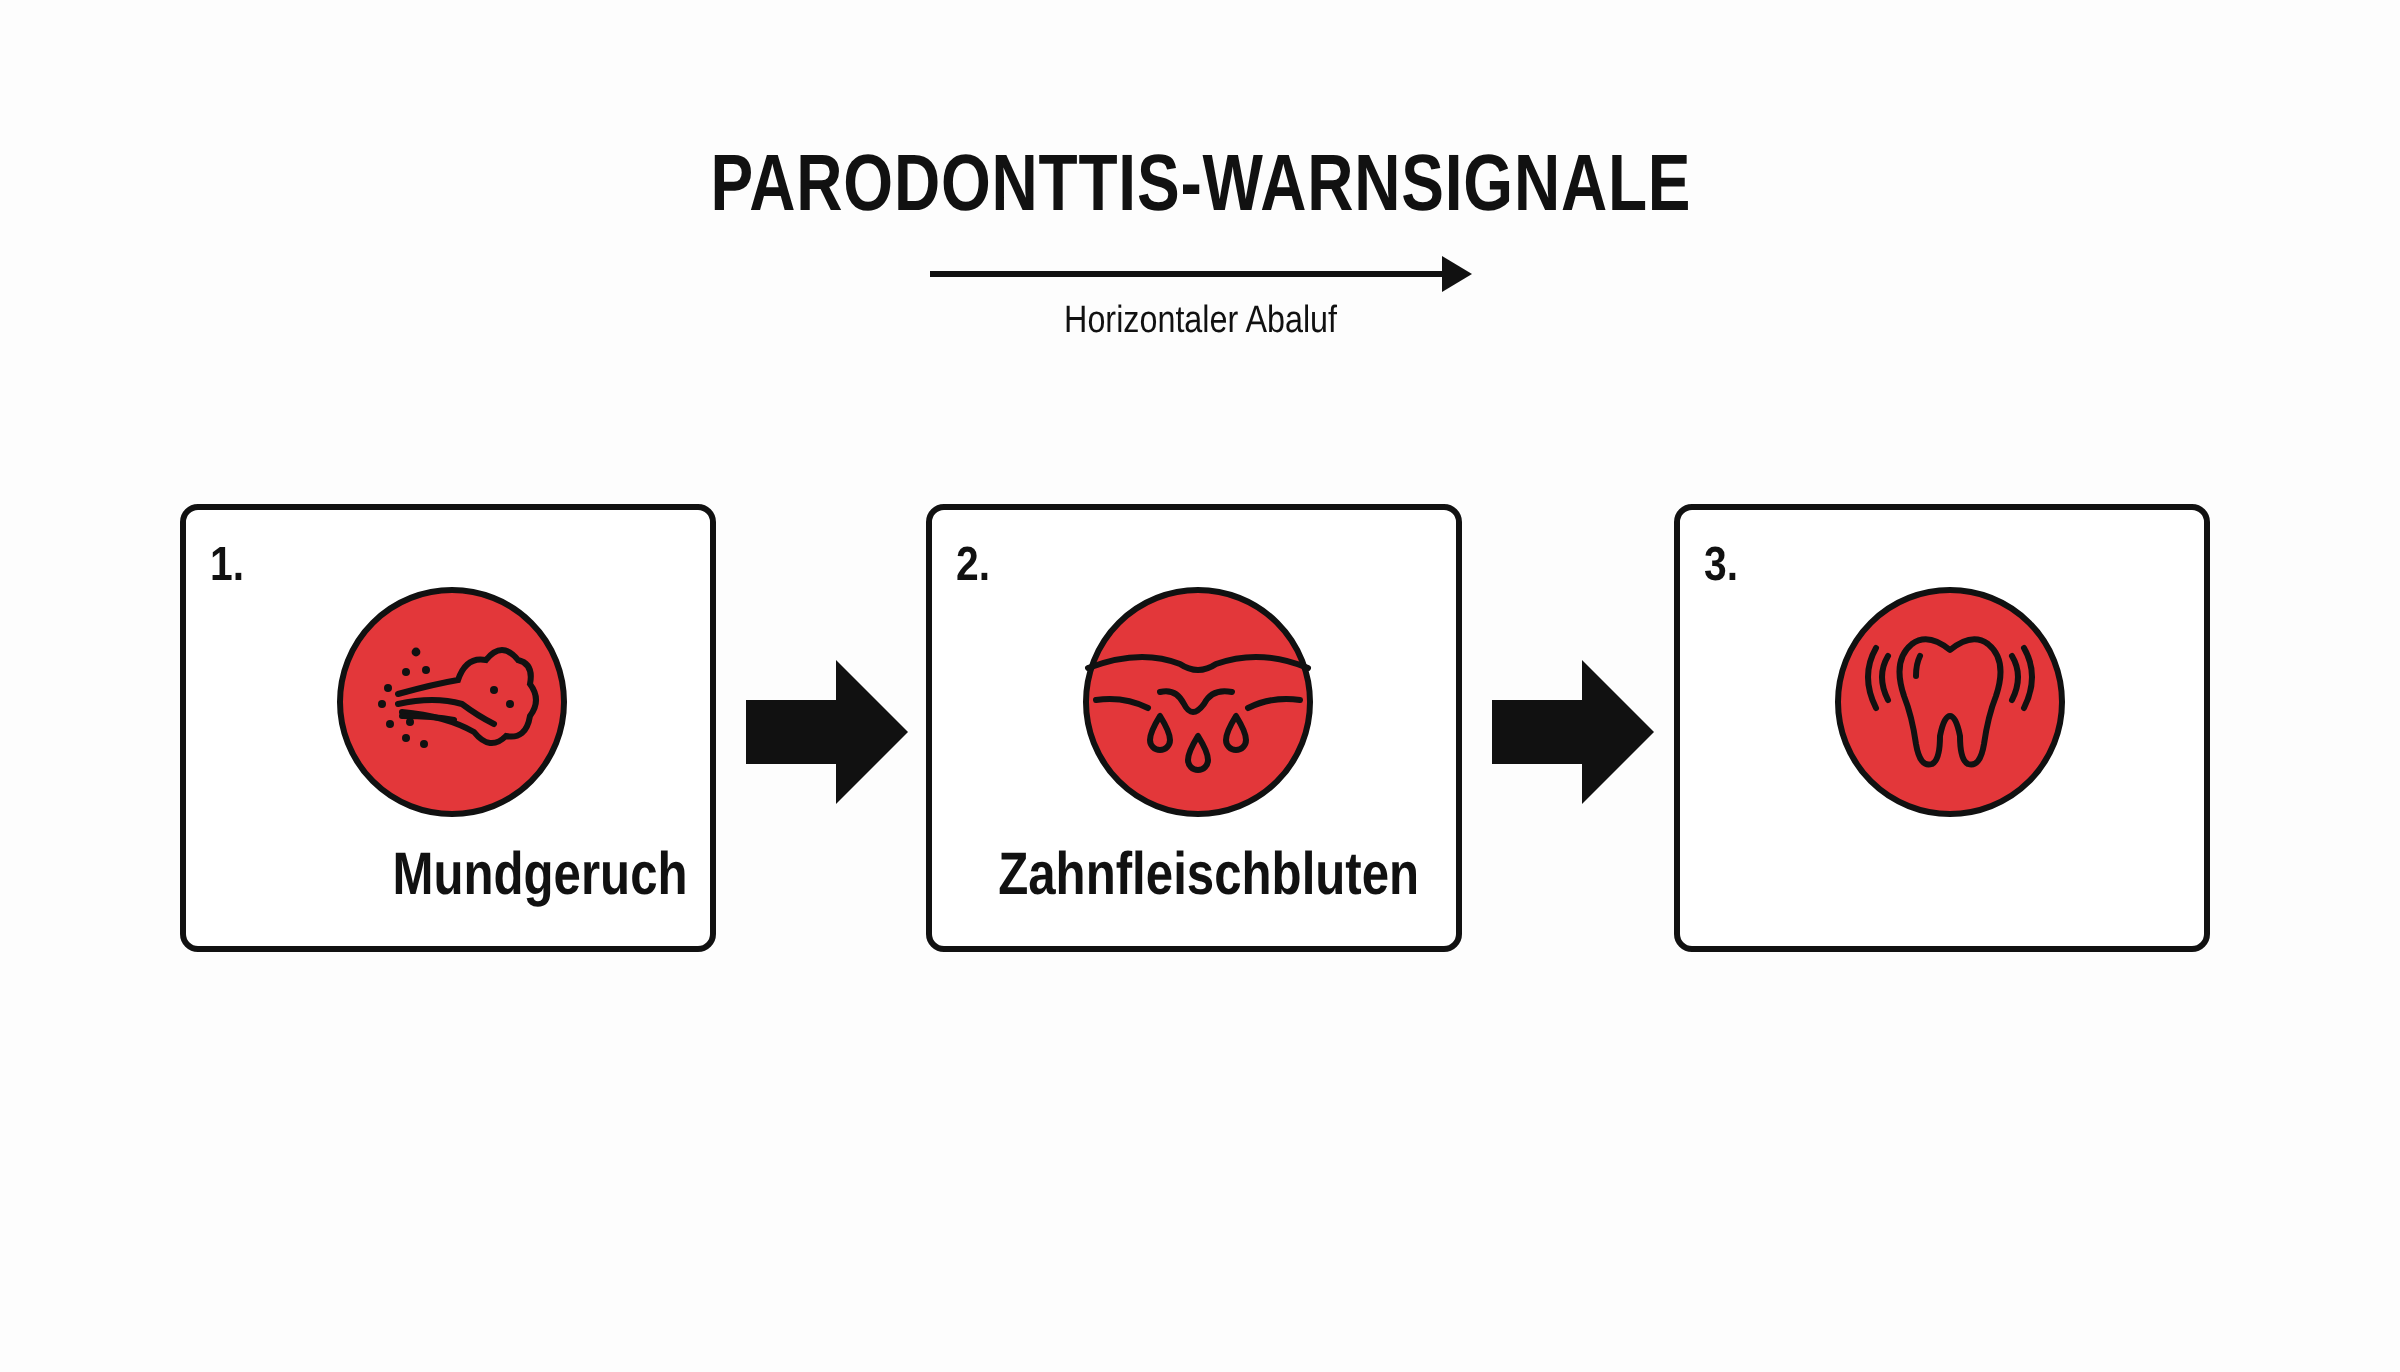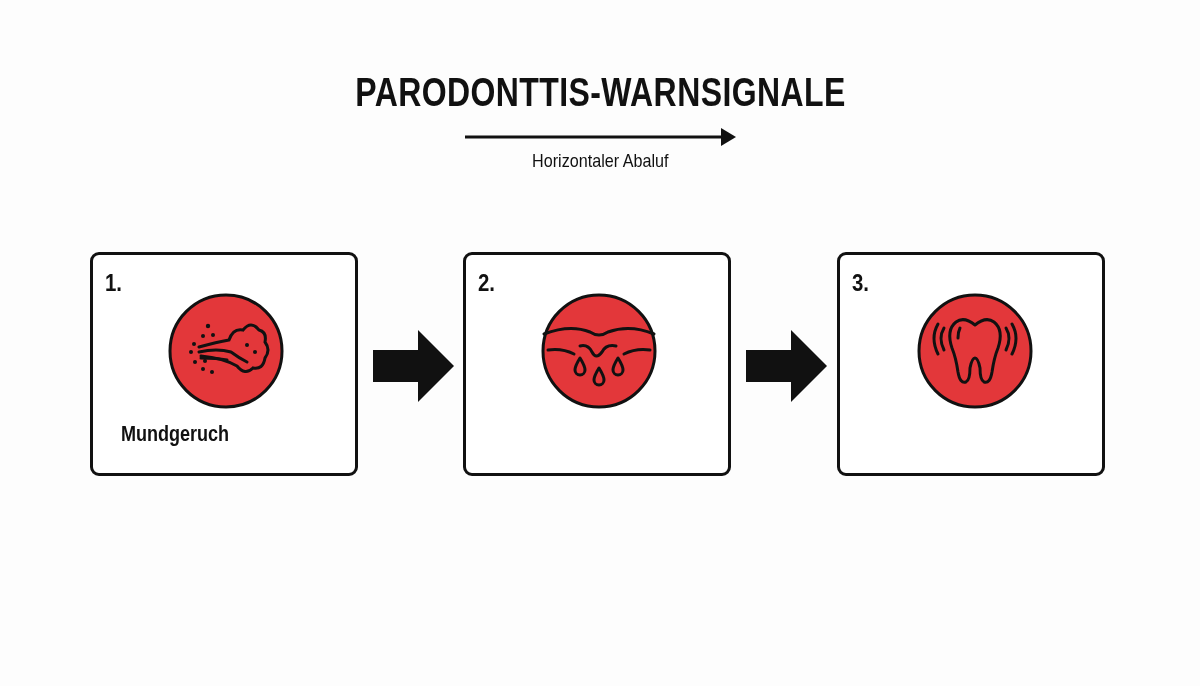--- a/index.html
+++ b/index.html
@@ -22,22 +22,22 @@
     .step {
       position: absolute; top: 252px; width: 262px; height: 218px;
       border: 3px solid #111; border-radius: 9px; background: #fff;
     }
     .step-num {
       position: absolute; left: 12px; top: 14px; font-weight: bold; font-size: 24px;
     }
     .step-num span { display: inline-block; transform: scaleX(0.85); transform-origin: left; }
     .step-icon { position: absolute; top: 37px; width: 118px; height: 118px; }
     .step-label {
-      position: absolute; left: 16px; width: 100%; top: 166px; text-align: left;
-      font-weight: bold; font-size: 22px;
+      position: absolute; left: 5px; width: 100%; top: 166px; text-align: right;
+      font-weight: bold; font-size: 30px;
     }
     .step-label span { display: inline-block; transform: scaleX(0.82); }
     .big-arrow { position: absolute; top: 330px; }
   </style>
 </head>
 <body>
 
 <div class="title"><span>PARODONTTIS-WARNSIGNALE</span></div>
 
 <svg class="flow-arrow" width="275" height="22" viewBox="0 0 275 22">
@@ -83,20 +83,21 @@
     <g fill="none" stroke="#111" stroke-width="3" stroke-linecap="round" stroke-linejoin="round">
       <path d="M4 42 Q30 32 50 40 Q59 46 68 40 Q90 32 114 42"></path>
       <path d="M8 58 Q22 56 34 62"></path>
       <path d="M110 58 Q96 56 84 62"></path>
       <path d="M40 54 Q48 52 52 60 Q56 68 62 60 Q66 52 76 54"></path>
       <path d="M40 66 Q35 74 35 78 A5 5 0 0 0 45 78 Q45 74 40 66 Z"></path>
       <path d="M78 66 Q73 74 73 78 A5 5 0 0 0 83 78 Q83 74 78 66 Z"></path>
       <path d="M59 76 Q54 84 54 88 A5 5 0 0 0 64 88 Q64 84 59 76 Z"></path>
     </g>
   </svg>
+  <div class="step-label"><span>Zahnfleischbluten</span></div>
 </div>
 
 <svg class="big-arrow" style="left:745px;" width="84" height="72" viewBox="0 0 84 72">
   <polygon points="1,20 46,20 46,0 82,36 46,72 46,52 1,52" fill="#111"></polygon>
 </svg>
 
 <div class="step" style="left:837px;">
   <div class="step-num"><span>3.</span></div>
   <svg class="step-icon" style="left:76px;" viewBox="0 0 118 118">
     <circle cx="59" cy="59" r="56" fill="#E3373A" stroke="#111" stroke-width="3"></circle>

